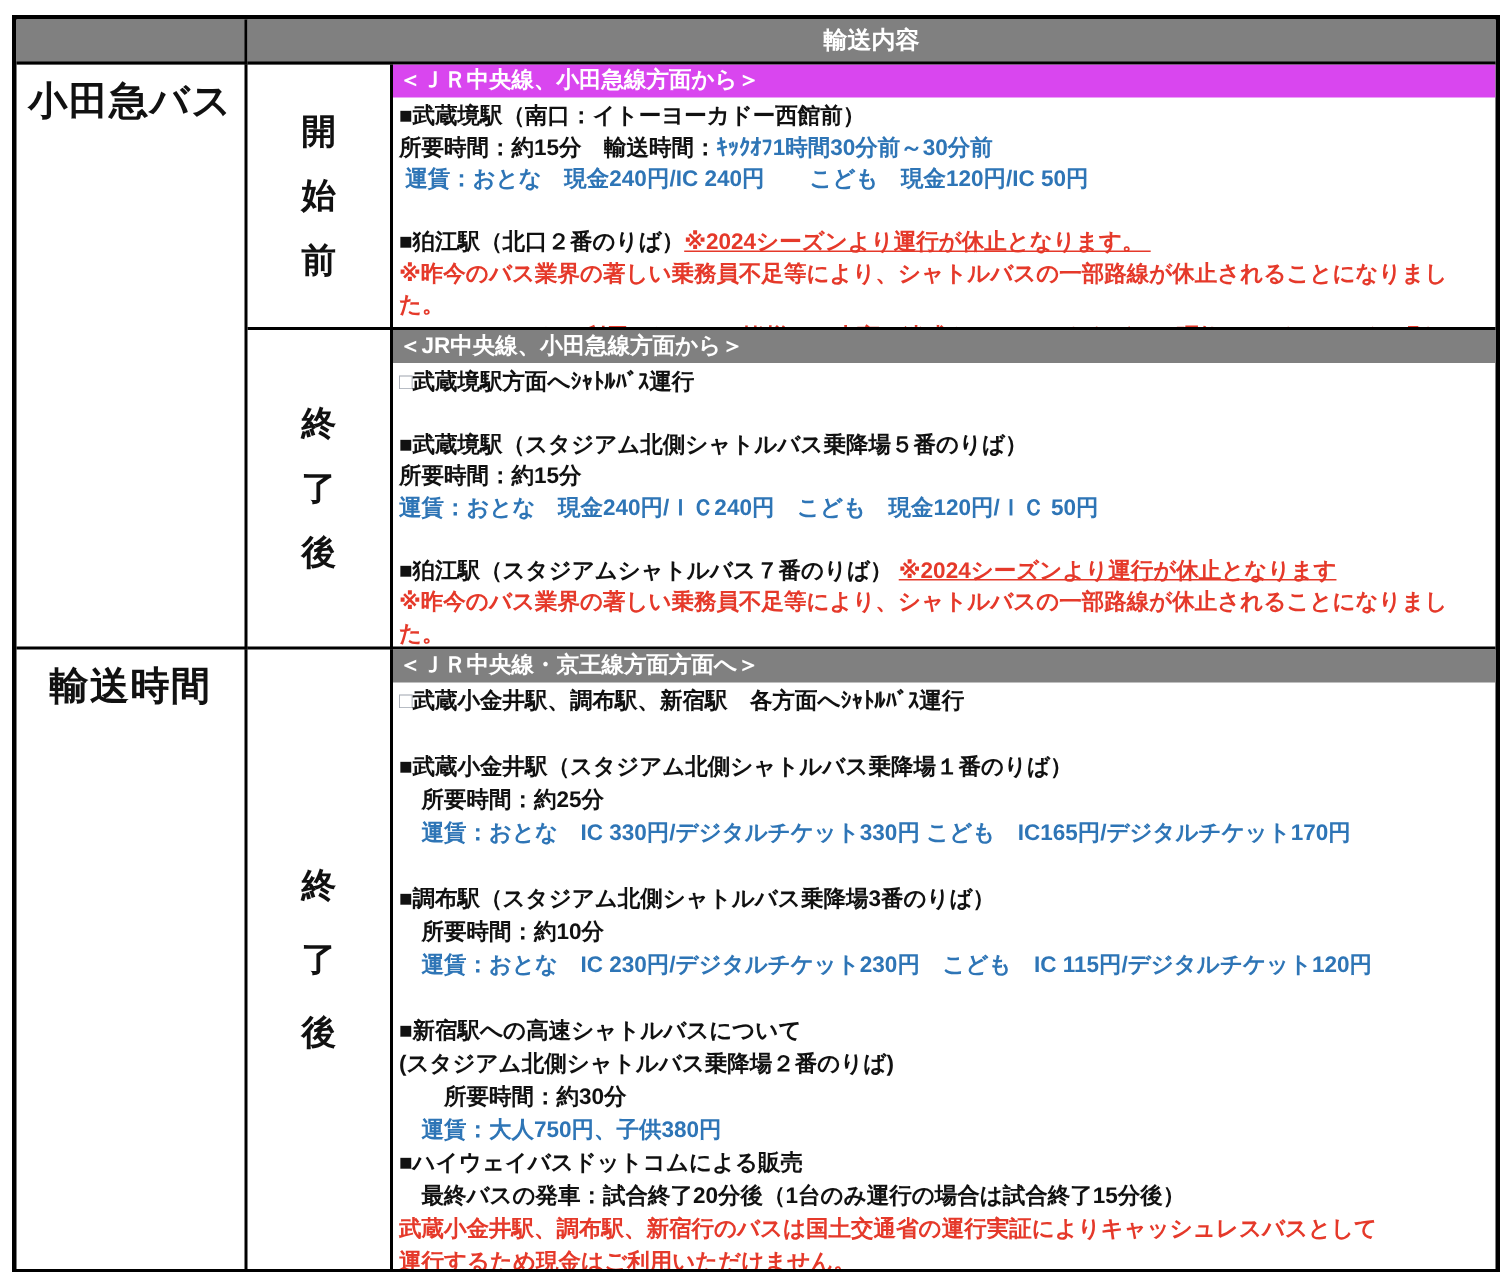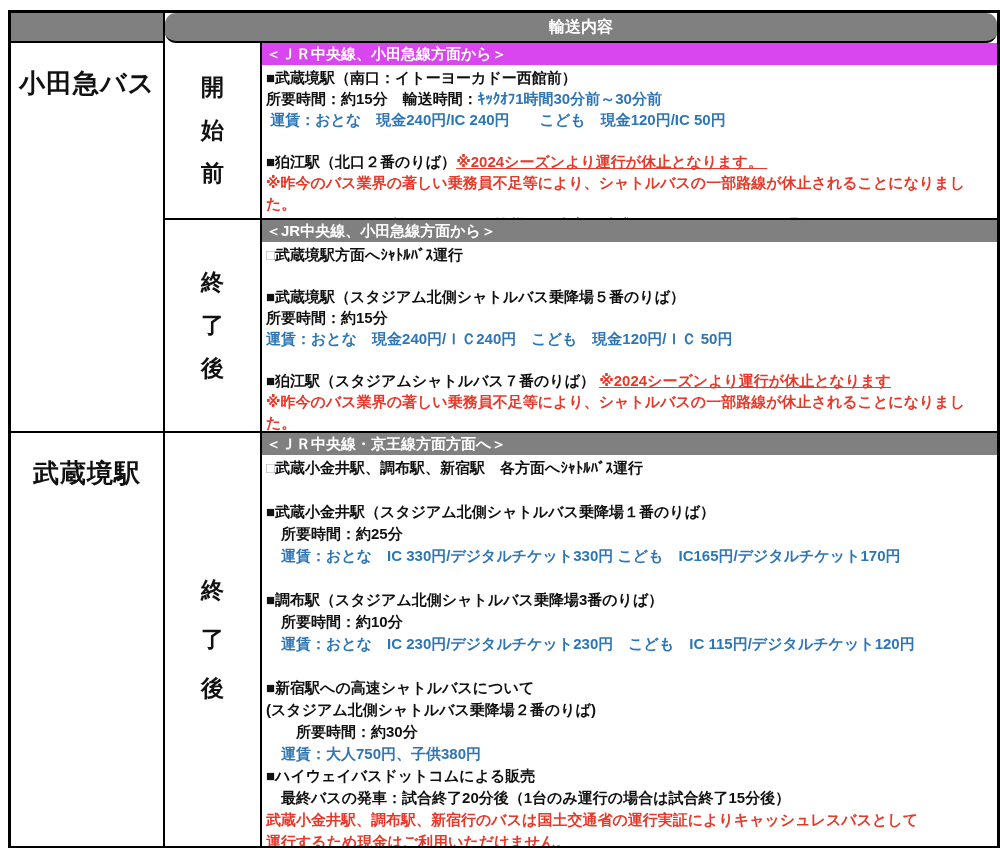--- a/index.html
+++ b/index.html
@@ -26,25 +26,25 @@
 
   .corner {
     grid-column: 1; grid-row: 1;
     background: #808080;
   }
   .top-header {
     grid-column: 2 / 4; grid-row: 1;
     background: #808080;
     color: #ffffff;
     font-size: 16px; font-weight: bold;
-    display: flex; align-items: center; justify-content: center; border-radius: 11px;
+    display: flex; align-items: center; justify-content: center;
   }
   .operator {
     font-size: 26px; font-weight: bold; color: #111;
-    text-align: center; padding-top: 23px;
+    text-align: center; padding-top: 7px;
     letter-spacing: 1px;
   }
   .op-odakyu { grid-column: 1; grid-row: 2 / 4; }
   .op-keio   { grid-column: 1; grid-row: 4; }
 
   .phase {
     display: flex; align-items: center; justify-content: center;
   }
   .ph-1 { grid-column: 2; grid-row: 2; }
   .ph-2 { grid-column: 2; grid-row: 3; }
@@ -115,21 +115,21 @@
         <div>後</div>
       </div>
   </div>
 
   <div class="cell content ct-2 bb">
     <div class="banner" style="background: rgb(128, 128, 128); color: rgb(255, 255, 255);">＜JR中央線、小田急線方面から＞</div>
     <div class="lines"><div class="line"><span style="color: rgb(163, 169, 179);">□</span><span style="color: rgb(17, 17, 17);">武蔵境駅方面へｼｬﾄﾙﾊﾞｽ運行</span></div><div class="line">&nbsp;</div><div class="line"><span style="color: rgb(17, 17, 17);">■武蔵境駅（スタジアム北側シャトルバス乗降場５番のりば）</span></div><div class="line"><span style="color: rgb(17, 17, 17);">所要時間：約15分</span></div><div class="line"><span style="color: rgb(46, 117, 182);">運賃：おとな　現金240円/ＩＣ240円　こども　現金120円/ＩＣ 50円</span></div><div class="line">&nbsp;</div><div class="line"><span style="color: rgb(17, 17, 17);">■狛江駅（スタジアムシャトルバス７番のりば） </span><span style="color: rgb(229, 57, 42); text-decoration: underline;">※2024シーズンより運行が休止となります</span></div><div class="line"><span style="color: rgb(229, 57, 42);">※昨今のバス業界の著しい乗務員不足等により、シャトルバスの一部路線が休止されることになりました。</span></div></div>
   </div>
 
   <div class="cell operator op-keio br">
-    <span>武蔵境駅</span>
+    <span>輸送時間</span>
   </div>
 
   <div class="cell phase ph-3 br">
     <div class="vstack">
         <div>終</div>
         <div>了</div>
         <div>後</div>
       </div>
   </div>
 

